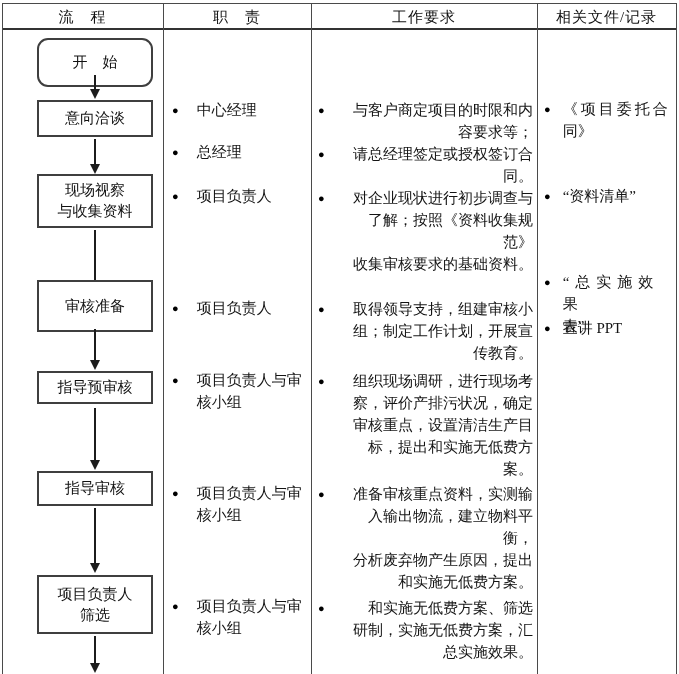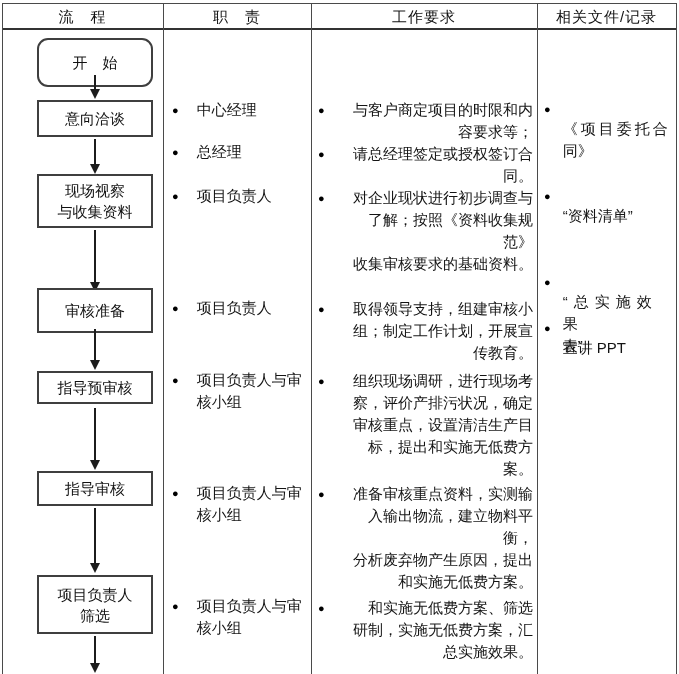--- a/index.html
+++ b/index.html
@@ -1,18 +1,18 @@
 <!DOCTYPE html>
 <html><head>
 <meta charset="utf-8">
 <style>
   html,body { margin:0; padding:0; background:#fff; }
   .screen {
     position:relative; width:679px; height:674px; background:#ffffff;
-    font-family:Liberation Sans, sans-serif;
+    font-family:Liberation Serif, serif;
     color:#141414; overflow:hidden;
   }
   
   .vline { position:absolute; top:3px; bottom:0; width:1px; background:#4a4a4a; }
   .hline { position:absolute; left:2px; width:675px; background:#4a4a4a; }
   .hline.top { top:3px; height:1px; }
   .hline.headsep { top:28px; height:2px; background:#333333; }
   
   .head-cell {
     position:absolute; top:6px; height:22px; line-height:22px;
@@ -35,21 +35,21 @@
   }
   
   .item { position:absolute; display:flex; }
   .item.resp { left:172px; gap:18px; width:132px; }
   .item.req  { left:318px; gap:15px; width:215px; }
   .item.doc  { left:544px; gap:12px; width:130px; }
   .bullet { flex:none; font-size:11px; line-height:22px; color:#000; }
   .txt { font-size:15px; line-height:22px; color:#141414; white-space:pre-line; }
   .resp .txt { width:110px; }
   .req  .txt { width:196px;text-align:right; }
-  .doc  .txt { width:113px;margin-top:20px; }
+  .doc  .txt { width:113px; }
   .spread1::first-line { letter-spacing:3px; }
   .spread2::first-line { letter-spacing:6px; }
 </style>
 </head>
 <body>
 
 <div class="screen">
 
   <div class="hline top"></div>
   <div class="hline headsep"></div>
@@ -64,21 +64,21 @@
   <div class="head-cell" style="left:163px;width:148px">职　责</div>
   <div class="head-cell" style="left:537px;width:139px">相关文件/记录</div>
 
   <div class="flow-box start" style="top:38px;height:49px">开　始</div>
   <div class="flow-arrow" style="top:75px;height:15px"></div>
   <div class="flow-box" style="top:100px;height:37px">意向洽谈</div>
   <div class="flow-arrow" style="top:139px;height:26px"></div>
   <div class="flow-box" style="top:174px;height:54px">现场视察
 与收集资料</div>
   <div class="flow-arrow" style="top:230px;height:53px"></div>
-  <div class="flow-box" style="top:288px;height:45px">审核准备</div>
+  <div class="flow-box" style="top:280px;height:52px">审核准备</div>
   <div class="flow-arrow" style="top:329px;height:32px"></div>
   <div class="flow-box" style="top:371px;height:33px">指导预审核</div>
   <div class="flow-arrow" style="top:408px;height:53px"></div>
   <div class="flow-box" style="top:471px;height:35px">指导审核</div>
   <div class="flow-arrow" style="top:508px;height:56px"></div>
   <div class="flow-box" style="top:575px;height:59px">项目负责人
 筛选</div>
   <div class="flow-arrow" style="top:636px;height:28px"></div>
 
   <div class="item resp" style="top:99px">

